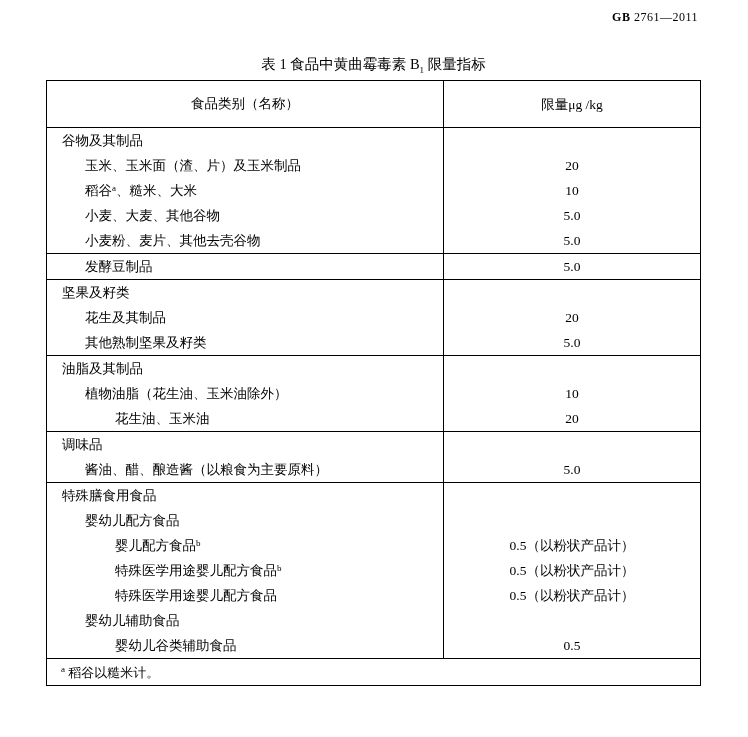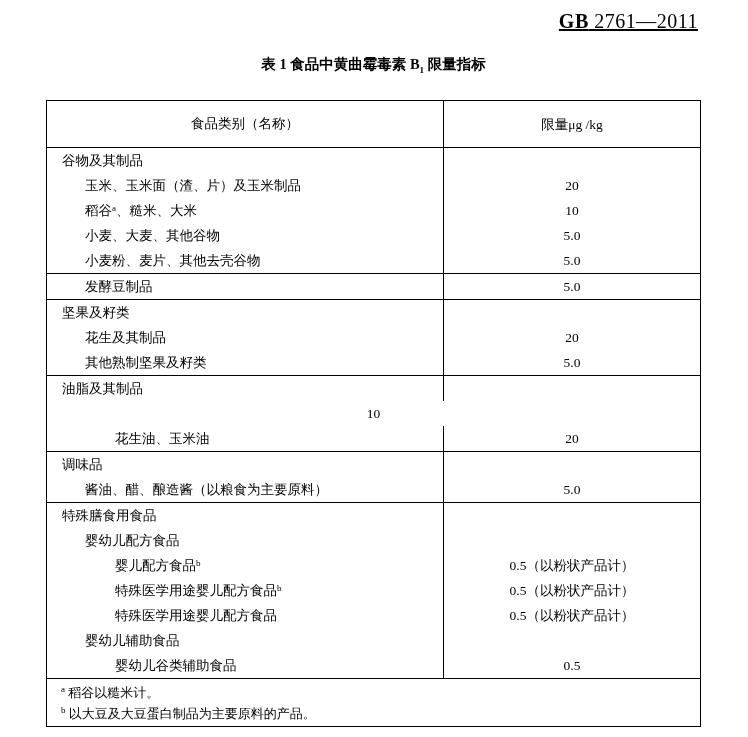--- a/index.html
+++ b/index.html
@@ -8,41 +8,40 @@
     background: #ffffff;
     color: #000000;
     font-family: "Liberation Serif", "DejaVu Serif", serif;
     overflow: hidden;
     position: relative;
   }
   .doc-number {
     position: absolute;
     top: 10px;
     right: 50px;
-    font-size: 20px;
+    font-size: 12px;
     letter-spacing: 0.5px;
-    text-decoration: underline;
   }
   .doc-number .gb-bold { font-weight: bold; }
   .table-title {
     position: absolute;
     top: 55px;
     left: 46px;
     width: 655px;
     text-align: center;
     font-size: 14.5px;
-    font-weight: bold;
+    font-weight: normal;
   }
   .table-title sub {
     font-size: 9px;
     vertical-align: sub;
   }
   .gb-table {
     position: absolute;
-    top: 100px;
+    top: 80px;
     left: 46px;
     width: 655px;
     border: 1px solid #000;
     font-size: 13.5px;
   }
   .thead {
     display: flex;
     height: 47px;
     border-bottom: 1px solid #000;
   }
@@ -175,20 +174,23 @@
         </div>
       </div>
       <div class="section">
         <div class="trow">
           <div class="td-name indent-0">
             <span>油脂及其制品</span>
           </div>
           <div class="td-limit"></div>
         </div>
         <div class="trow">
+          <div class="td-name indent-1">
+            <span>植物油脂（花生油、玉米油除外）</span>
+          </div>
           <div class="td-limit">10</div>
         </div>
         <div class="trow">
           <div class="td-name indent-2">
             <span>花生油、玉米油</span>
           </div>
           <div class="td-limit">20</div>
         </div>
       </div>
       <div class="section">
@@ -247,15 +249,14 @@
         <div class="trow">
           <div class="td-name indent-2">
             <span>婴幼儿谷类辅助食品</span>
           </div>
           <div class="td-limit">0.5</div>
         </div>
       </div>
     </div>
   <div class="footnotes">
       <div class="footnote"><sup>a</sup><span> 稻谷以糙米计。</span></div>
-      <div class="footnote"><sup>b</sup><span> 以大豆及大豆蛋白制品为主要原料的产品。</span></div>
     </div>
 </div>
 
 </body></html>

